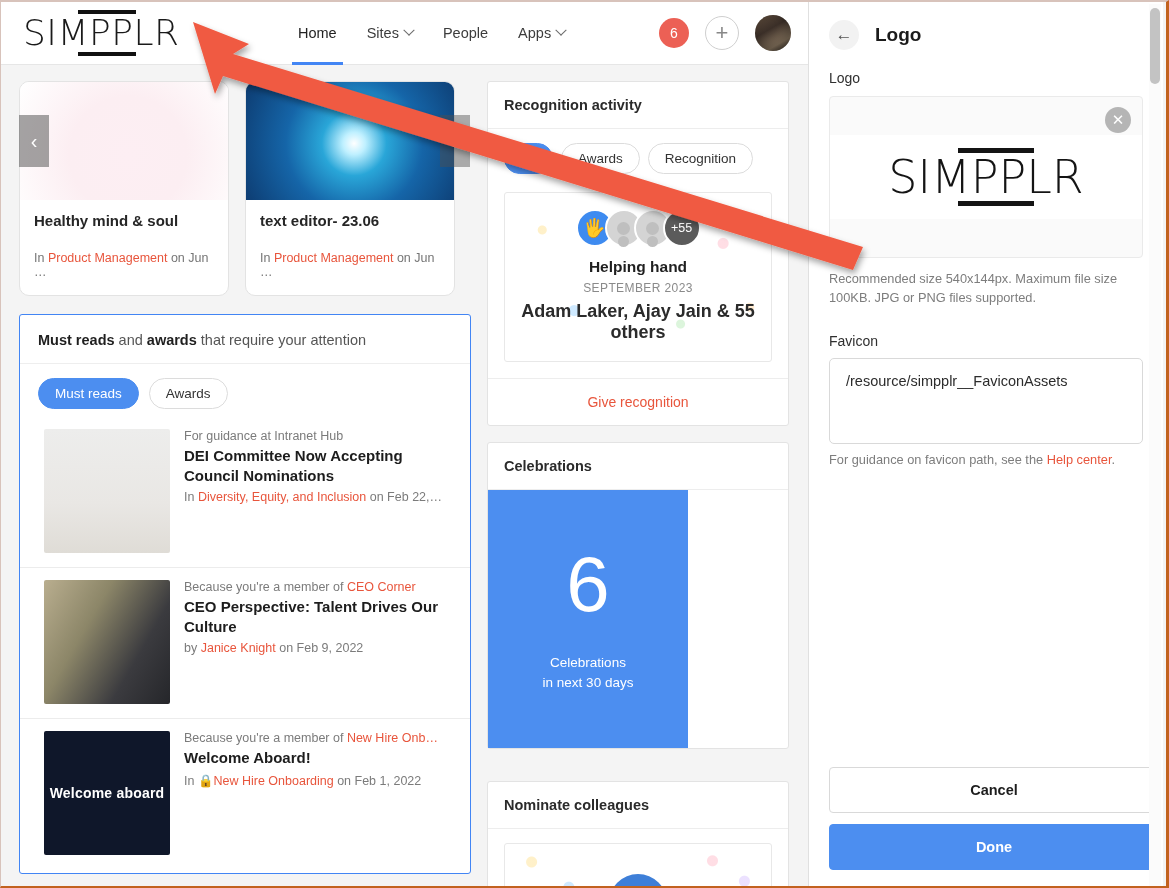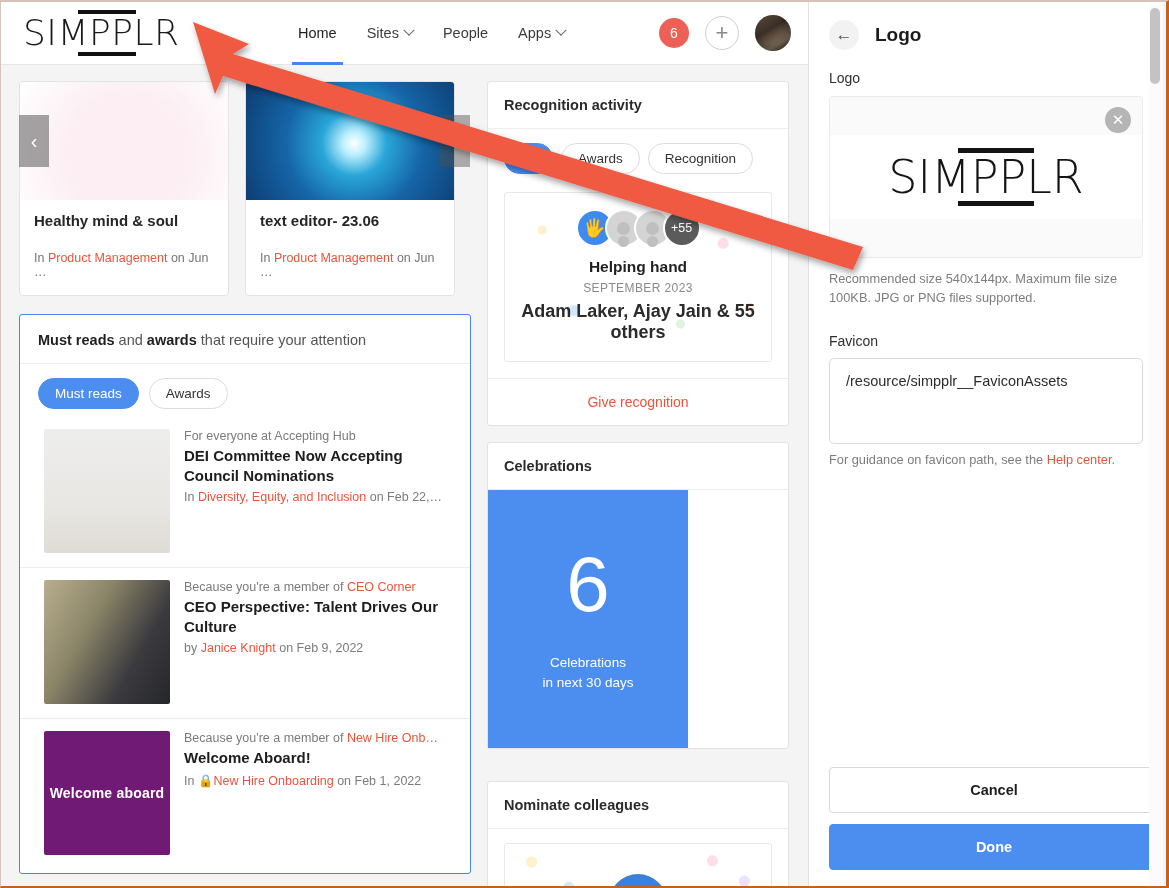--- a/index.html
+++ b/index.html
@@ -137,21 +137,21 @@
   
   .carousel {
     position: relative;
     display: flex;
     gap: 16px;
   }
   .news-card {
     width: 210px;
     background: #fff;
     border: 1px solid #e3e3e3;
-    border-radius: 4px;
+    border-radius: 10px;
     overflow: hidden;
   }
   .news-img { height: 118px; position: relative; overflow: hidden; }
   .img-mental {
     background: radial-gradient(circle at 52% 62%, #fdeef3 0%, #fceef2 45%, #ffffff 100%);
   }
   .img-bulbs {
     background:
       radial-gradient(circle at 52% 52%, #ffffff 0%, #bff0ff 9%, #29a6d8 26%, #1565a8 55%, #0d3b70 100%);
   }
@@ -201,21 +201,21 @@
     display: flex;
     gap: 14px;
     padding: 12px 18px 14px 24px;
     border-bottom: 1px solid #ececec;
   }
   .art-row:last-child { border-bottom: none; }
   .art-thumb { width: 126px; height: 124px; flex: 0 0 126px; border-radius: 2px; overflow: hidden; }
   .th-hands { background: linear-gradient(180deg,#ededec 0%, #e9e7e4 60%, #dfdcd6 100%); }
   .th-talk { background: linear-gradient(120deg,#b9ae8f 0%, #8c8668 35%, #3b3b3f 70%, #25262a 100%); }
   .th-welcome {
-    background: #701a75;
+    background: #0f172a;
     position: relative;
     display: flex; align-items: center; justify-content: center;
   }
   .th-welcome span {
     color: #fff; font-size: 14px; font-weight: bold; letter-spacing: .2px;
   }
   .art-info { flex: 1; min-width: 0; }
   .art-kicker { font-size: 12.5px; color: #7b7b7b; }
   .art-title { margin-top: 3px; font-size: 15px; font-weight: bold; color: #1d1d1d; line-height: 1.3; }
   .art-sub { margin-top: 5px; font-size: 12.5px; color: #7b7b7b; }
@@ -488,21 +488,21 @@
           <div class="must-head"><b>Must reads</b><span> and </span><b>awards</b><span> that require your attention</span></div>
 
           <div class="pills">
             <div class="pill on">Must reads</div>
             <div class="pill">Awards</div>
           </div>
 
           <div class="art-row">
             <div class="art-thumb th-hands"></div>
             <div class="art-info">
-              <div class="art-kicker">For everyone at Accepting Hub</div>
+              <div class="art-kicker">For guidance at Intranet Hub</div>
               <div class="art-title">DEI Committee Now Accepting Council Nominations</div>
               <div class="art-sub"><span>In </span><span class="lnk">Diversity, Equity, and Inclusion</span><span> on Feb 22,…</span></div>
             </div>
           </div>
 
           <div class="art-row">
             <div class="art-thumb th-talk"></div>
             <div class="art-info">
               <div class="art-kicker"><span>Because you're a member of </span><span class="lnk">CEO Corner</span></div>
               <div class="art-title">CEO Perspective: Talent Drives Our Culture</div>

